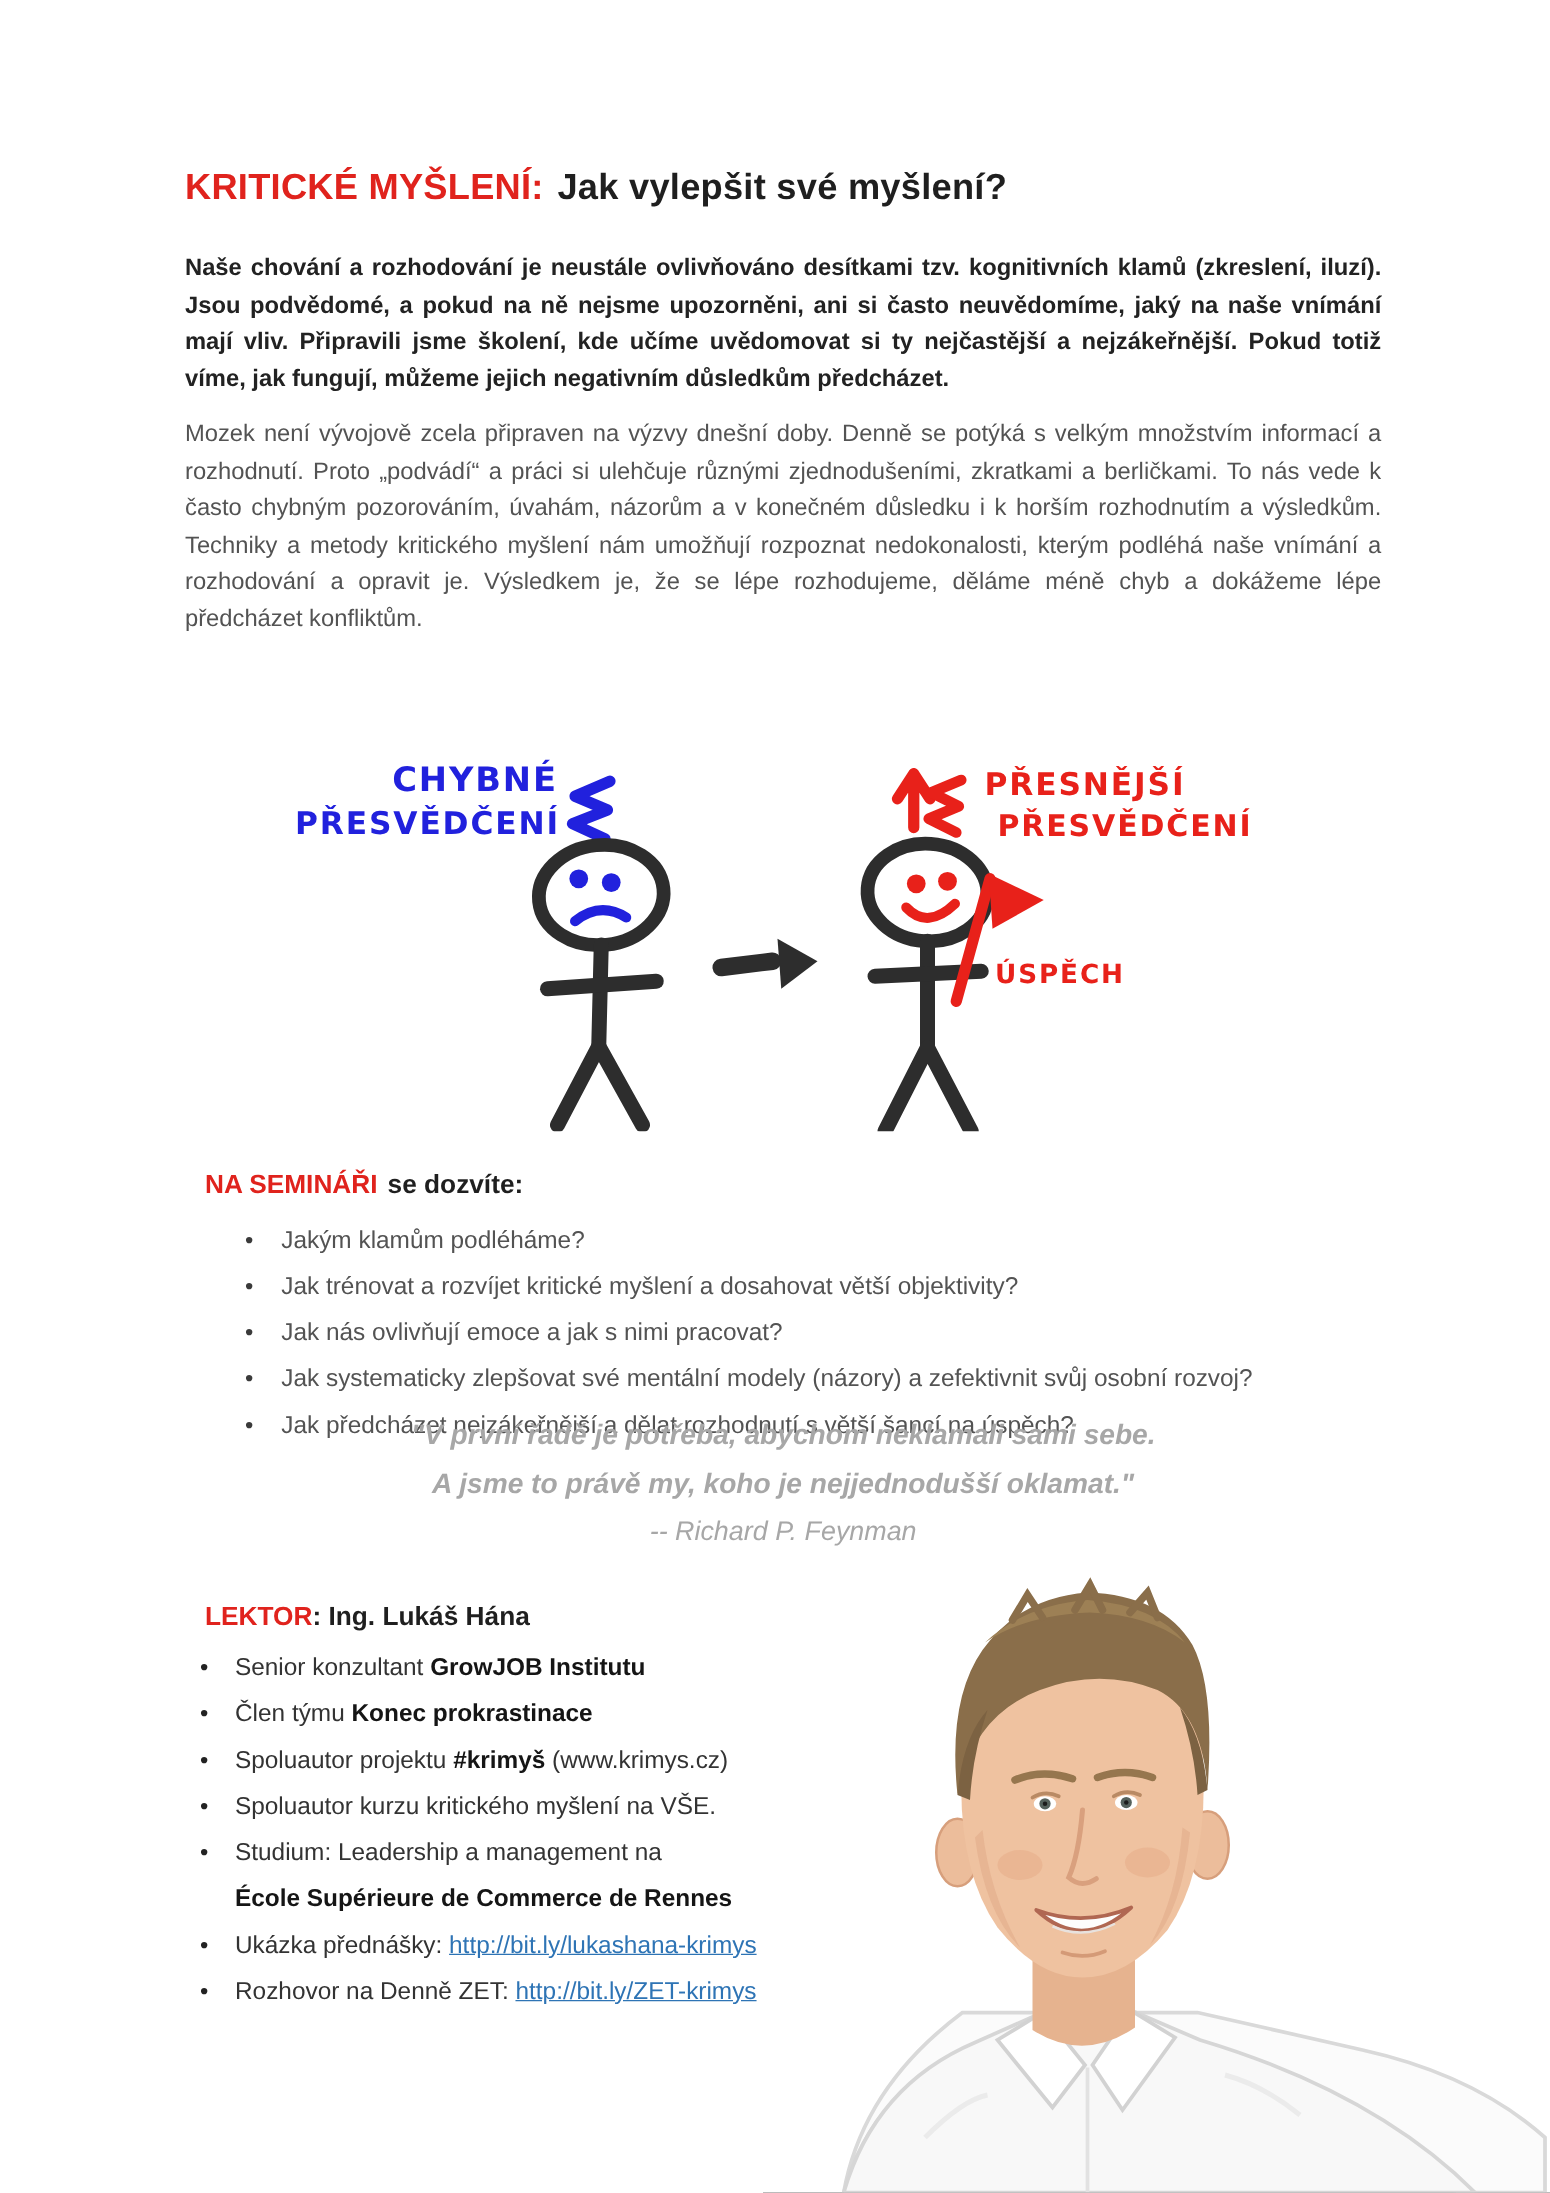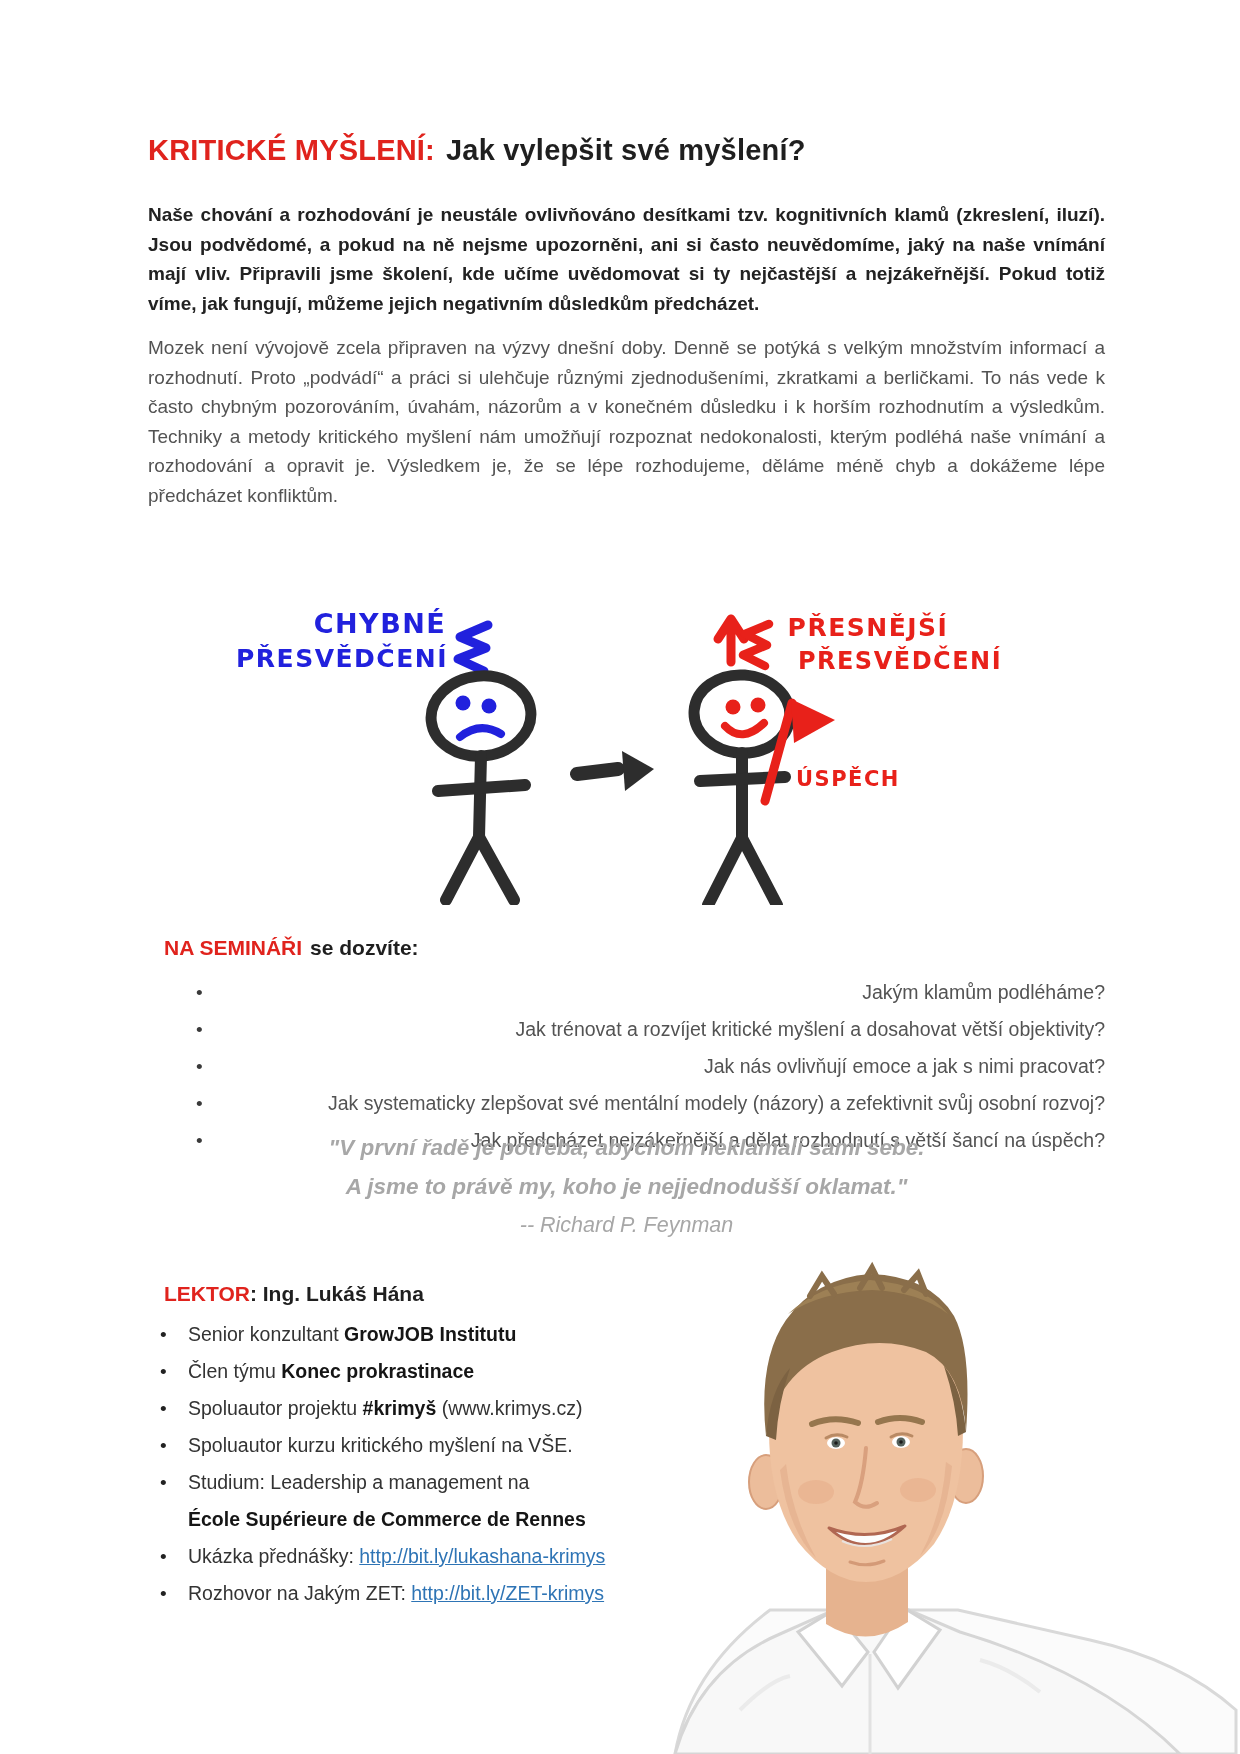--- a/index.html
+++ b/index.html
@@ -20,21 +20,21 @@
   .para{left:148px;width:957px;font-size:19px;line-height:29.5px;text-align:justify;}
   .p1{top:200px;font-weight:bold;color:#222222;}
   .p2{top:333px;color:var(--text-body);}
   
   .sec-head{left:164px;font-size:21px;font-weight:bold;color:var(--text-dark);}
   .sec-head .hl{color:var(--accent-red);}
   
   .blist{list-style:none;margin:0;padding:0;}
   .blist li{position:relative;line-height:37px;color:var(--text-body);font-size:19.5px;}
   .seminar-list{left:148px;top:974px;width:957px;}
-  .seminar-list li{padding-left:77px;text-align:right;}
+  .seminar-list li{padding-left:77px;}
   .seminar-list li::before{content:"\2022";position:absolute;left:48px;color:#3a3a3a;font-size:19px;}
   
   .quote{left:148px;top:1128px;width:957px;text-align:center;color:var(--quote-gray);
          font-size:22.5px;line-height:39px;font-style:italic;font-weight:bold;}
   .quote .attr{font-weight:normal;font-size:21.5px;}
   
   .lect-list{left:148px;top:1316px;width:580px;}
   .lect-list li{padding-left:40px;color:#333333;}
   .lect-list li::before{content:"\2022";position:absolute;left:12px;color:#222;font-size:19px;}
   .lect-list li.cont::before{content:"";}
@@ -143,21 +143,21 @@
     <li>
       <span>Studium: Leadership a management na</span>
     </li>
     <li class="cont">
       <b>École Supérieure de Commerce de Rennes</b>
     </li>
     <li>
       <span>Ukázka přednášky: </span><a class="doclink" href="#">http://bit.ly/lukashana-krimys</a>
     </li>
     <li>
-      <span>Rozhovor na Jakým ZET: </span><a class="doclink" href="#">http://bit.ly/ZET-krimys</a>
+      <span>Rozhovor na Denně ZET: </span><a class="doclink" href="#">http://bit.ly/ZET-krimys</a>
     </li>
   </ul>
 
   <svg class="abs" style="left:620px;top:1240px;" width="620" height="514" viewBox="0 0 620 514">
 
     <g>
       <path d="M55 514 Q78 432 158 396 L212 372 Q245 398 282 370 L338 394 Q470 434 545 514 L616 514 L616 470 Q560 420 470 400 L338 370 L150 370 Q70 430 55 514 Z" fill="#fbfbfb" stroke="#d9d9d9" stroke-width="3"></path>
       <path d="M55 514 Q80 428 160 394 L214 370 Q246 398 284 368 L340 392 Q480 434 560 514 Z" fill="#f8f8f8" stroke="#d6d6d6" stroke-width="3"></path>
       <path d="M214 370 L248 412 L222 446 L178 392 Z" fill="#ffffff" stroke="#d2d2d2" stroke-width="3"></path>
       <path d="M284 368 L254 412 L278 448 L320 390 Z" fill="#ffffff" stroke="#d2d2d2" stroke-width="3"></path>

